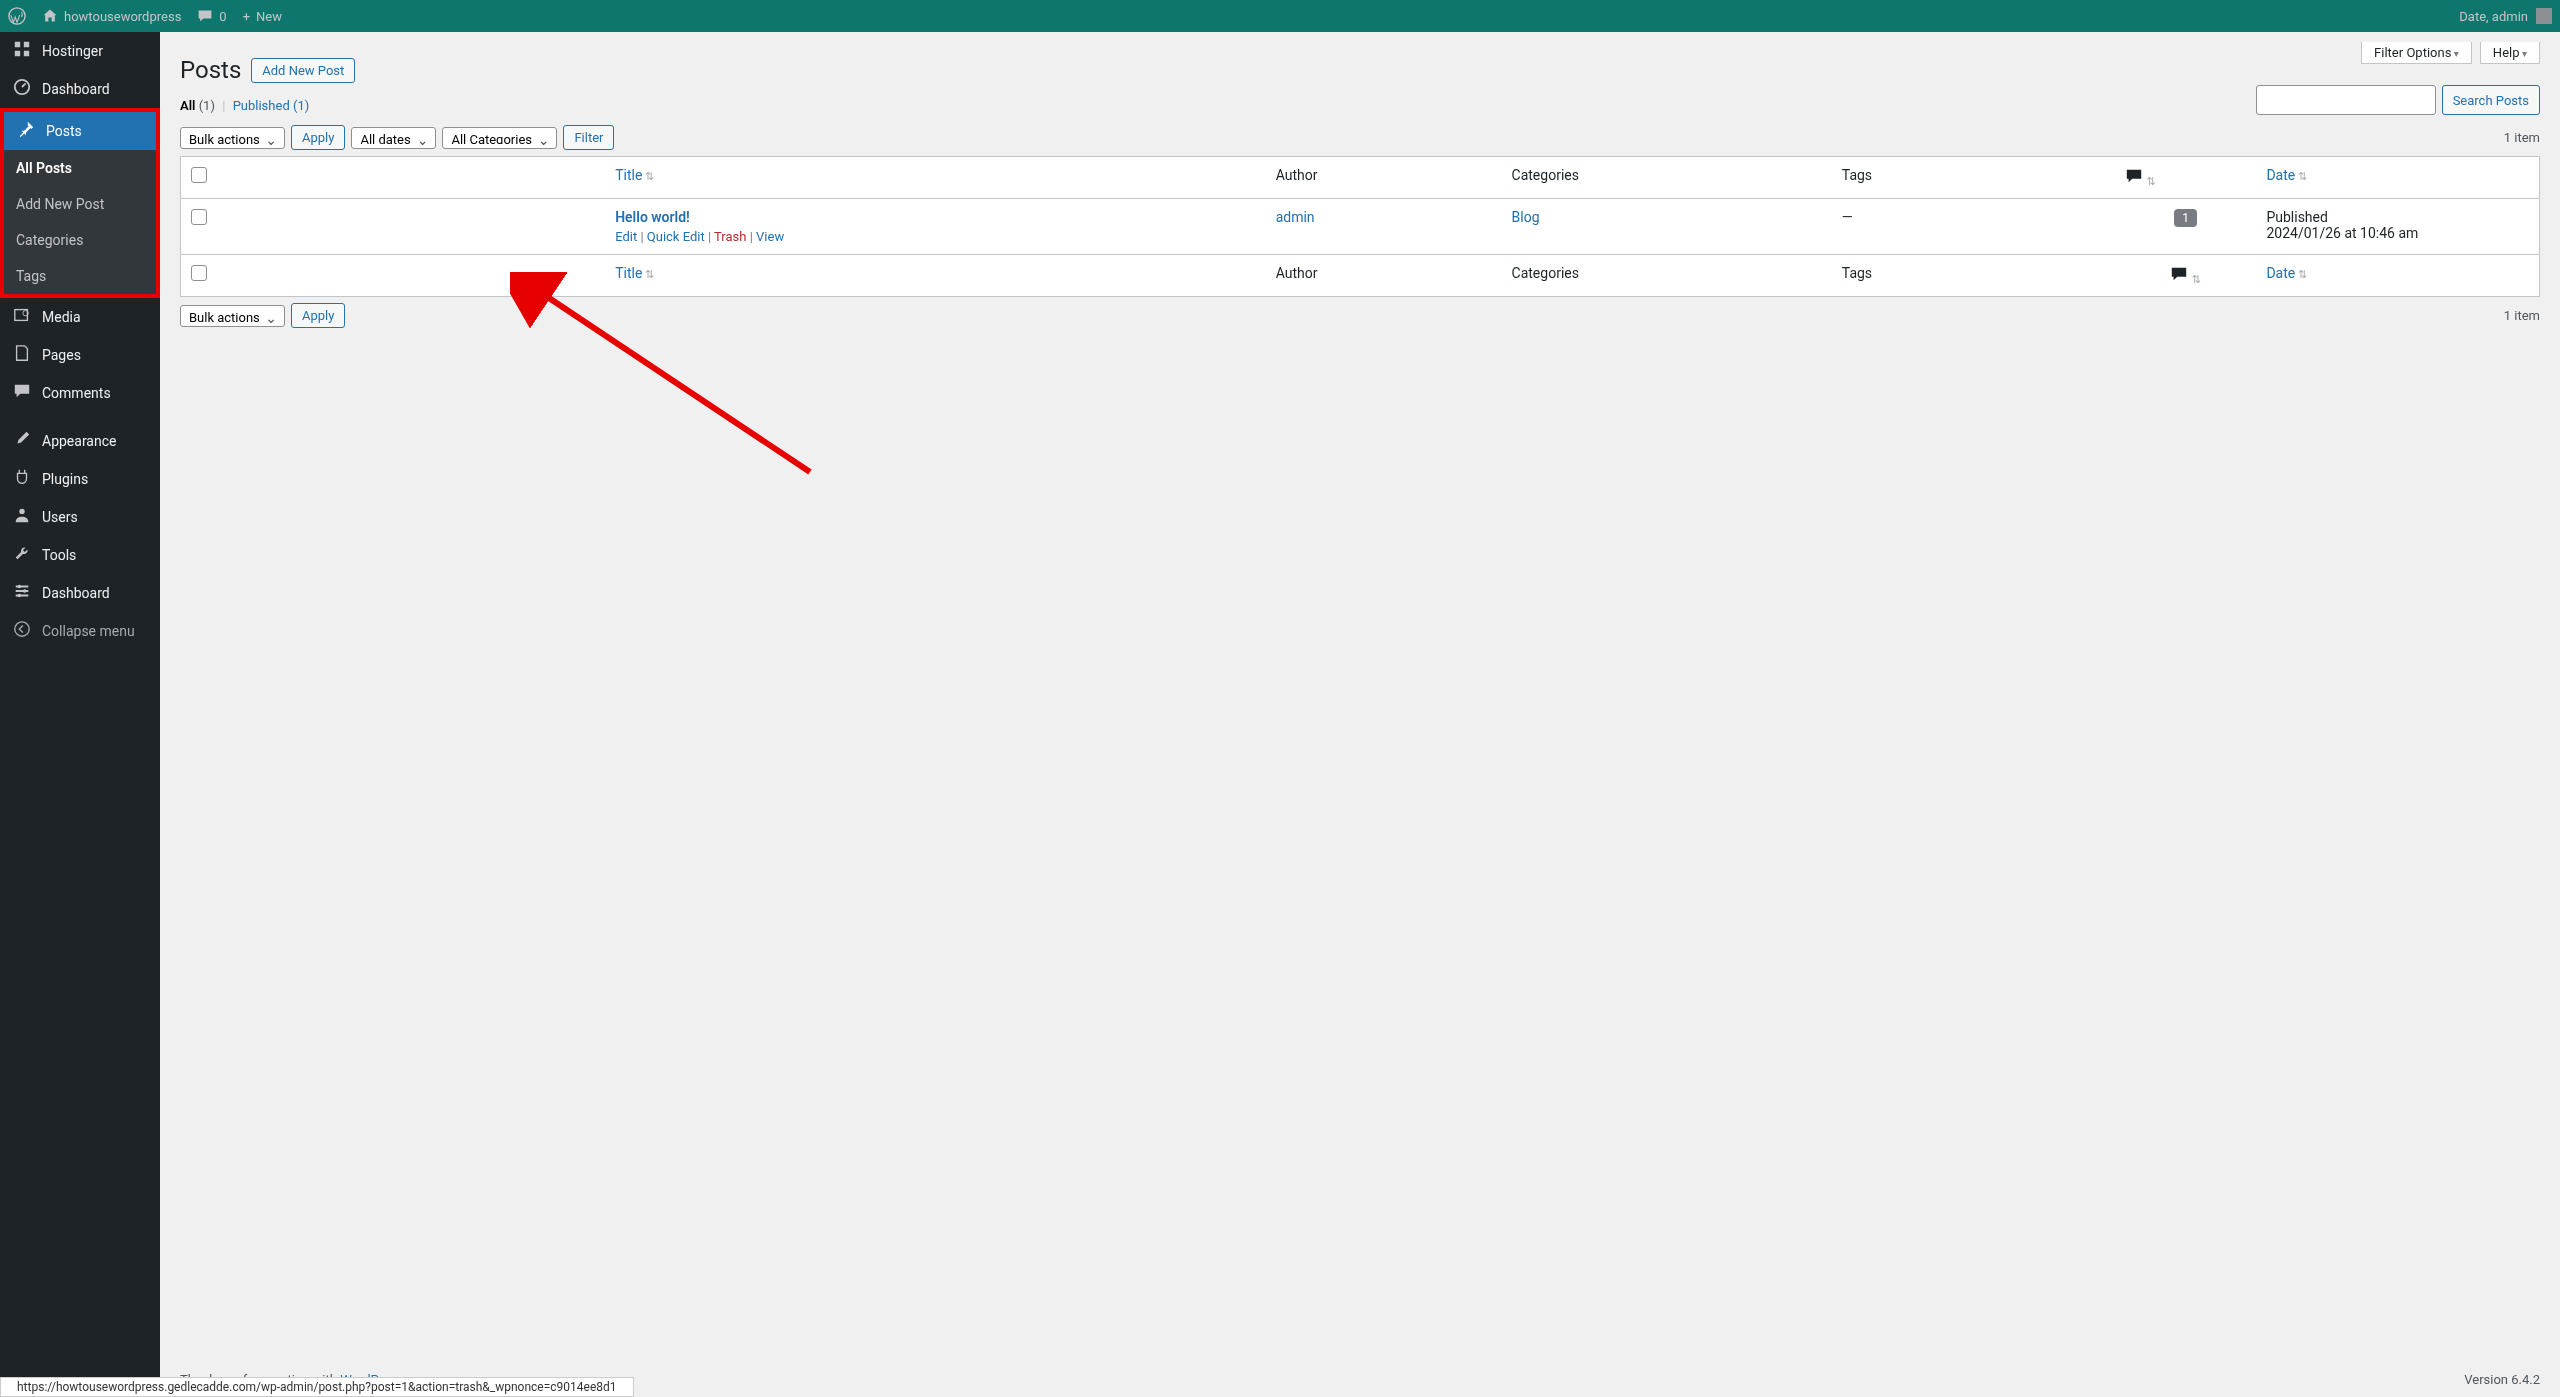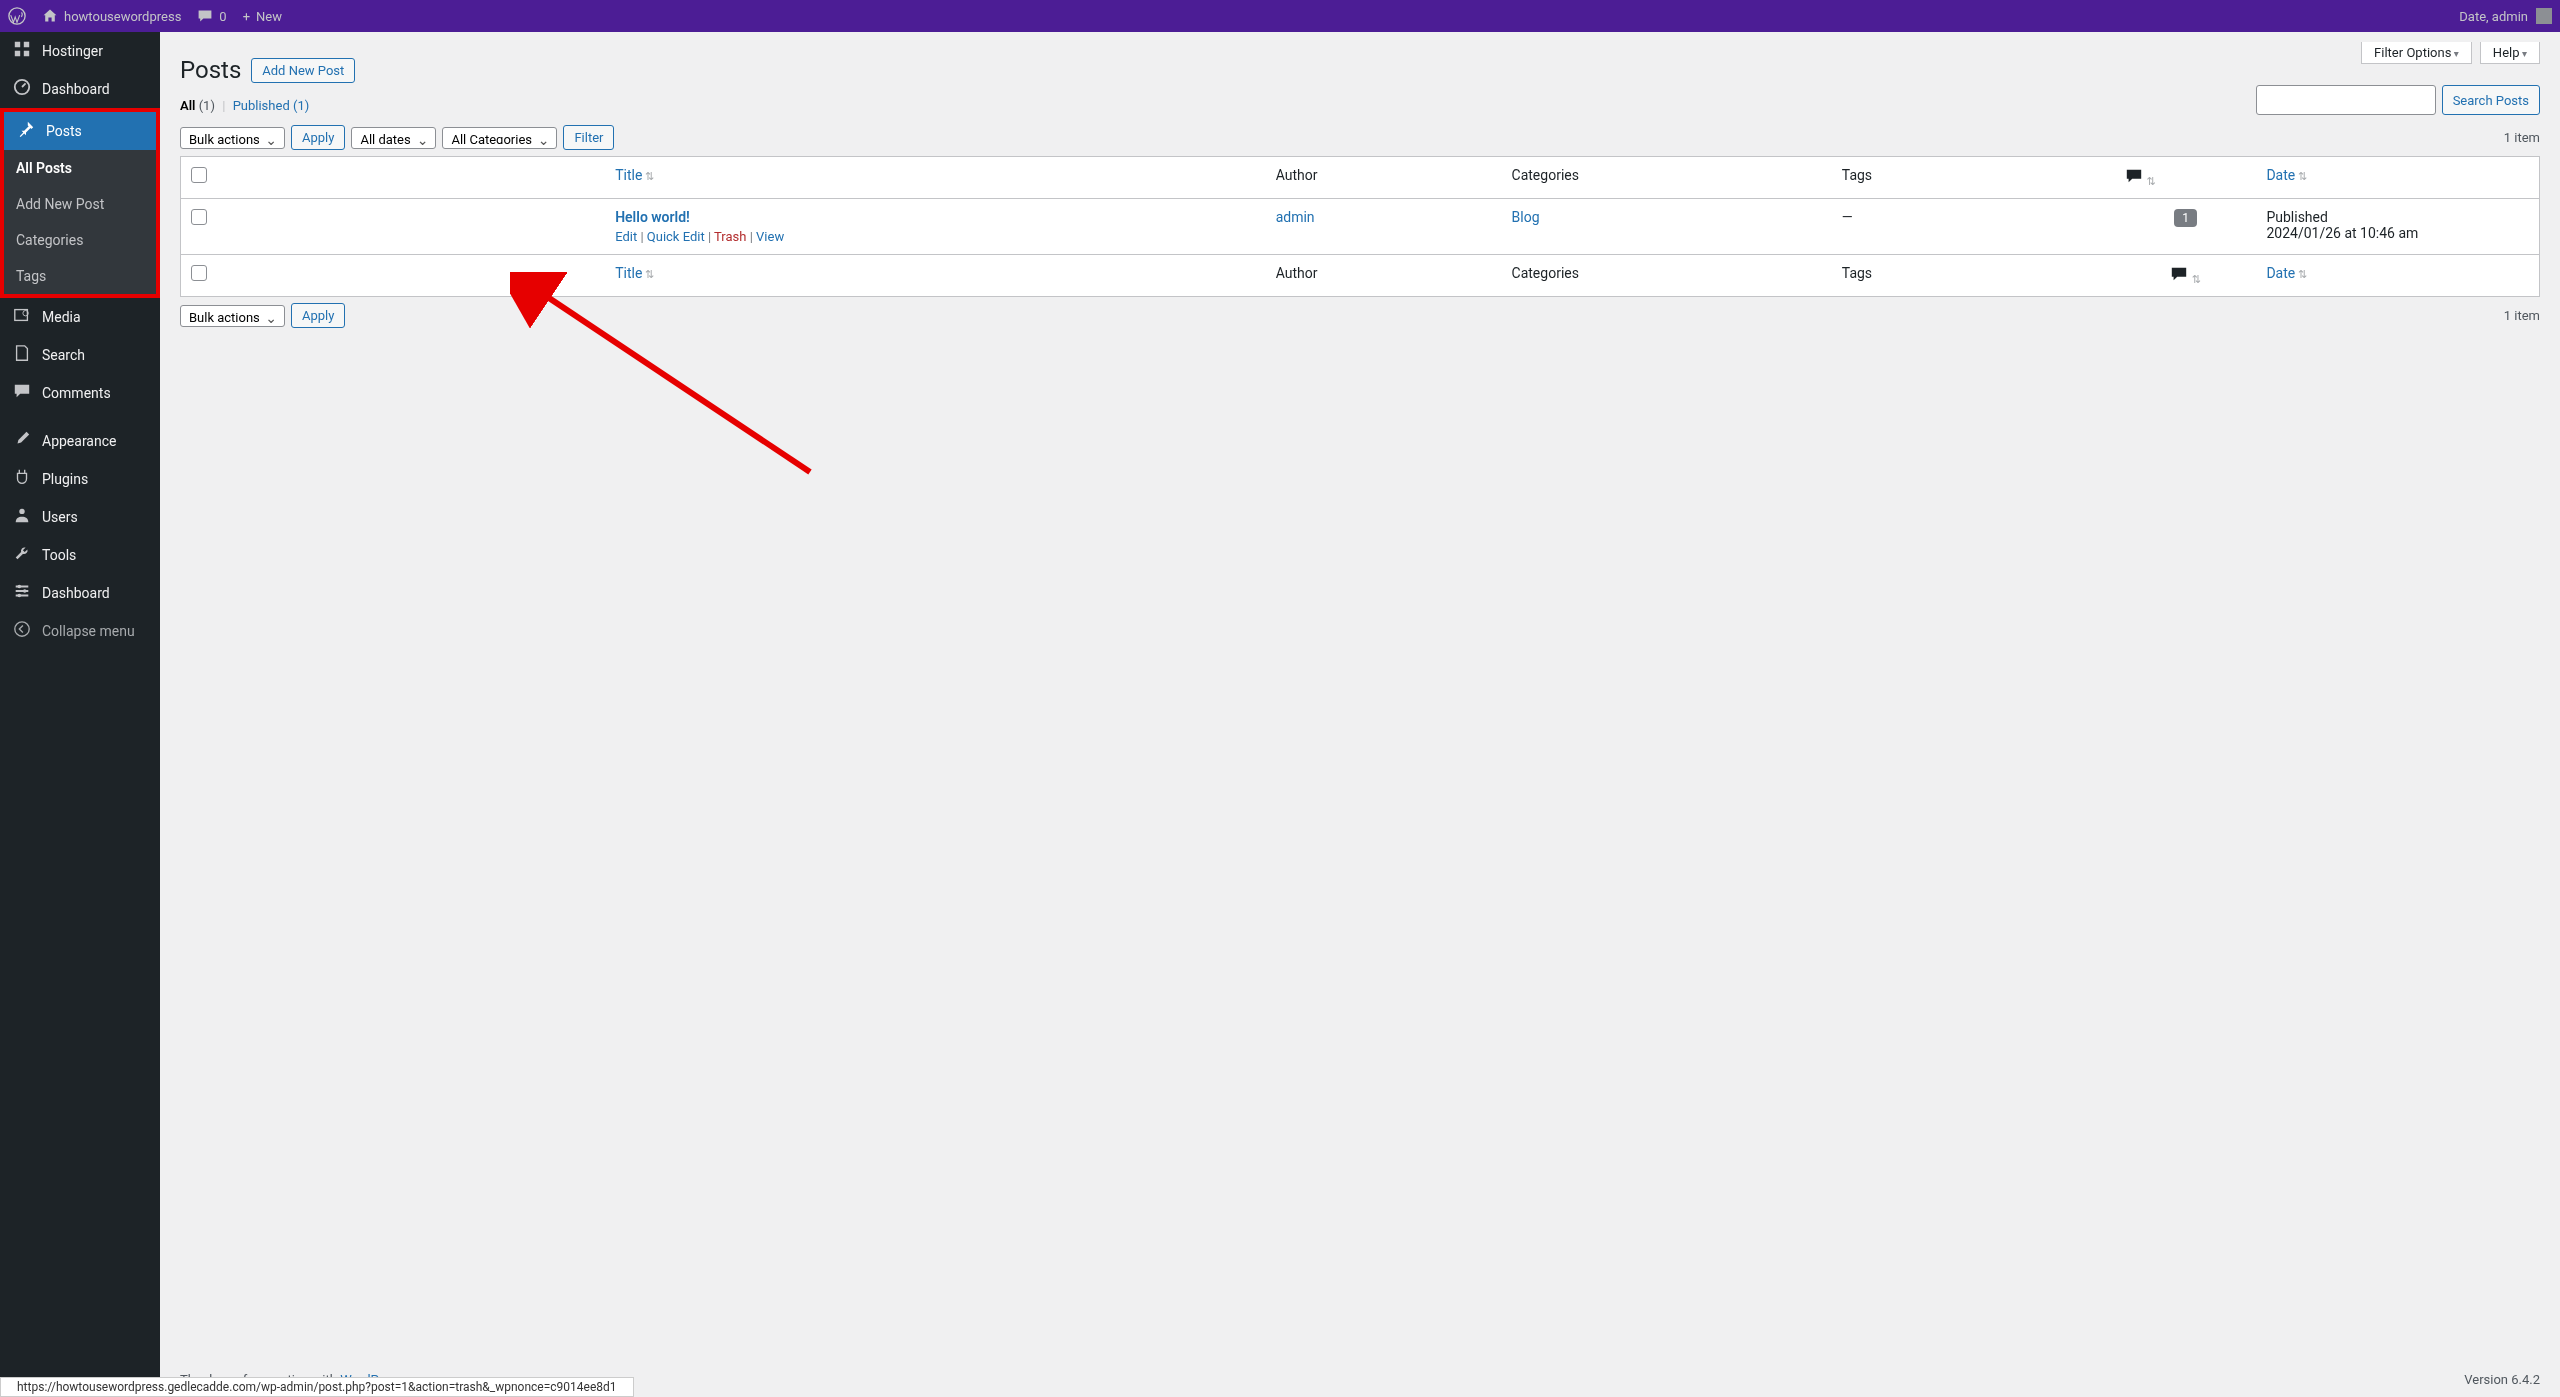--- a/index.html
+++ b/index.html
@@ -1,19 +1,19 @@
 <!DOCTYPE html>
 <html><head>
 <meta charset="utf-8">
 <style>
 * { margin: 0; padding: 0; box-sizing: border-box; font-family: -apple-system, BlinkMacSystemFont, "Segoe UI", Roboto, sans-serif; }
 body { background: #f0f0f1; color: #1d2327; font-size: 14px; }
 
 
-.admin-bar { background: #4c1d95; height: 32px; display: flex; align-items: center; justify-content: space-between; padding: 0 8px; color: #c3c4c7; font-size: 13px; }
+.admin-bar { background: #0f766e; height: 32px; display: flex; align-items: center; justify-content: space-between; padding: 0 8px; color: #c3c4c7; font-size: 13px; }
 .admin-bar-left { display: flex; align-items: center; gap: 16px; }
 .admin-bar-item { display: flex; align-items: center; gap: 6px; cursor: pointer; }
 .admin-bar-right { display: flex; align-items: center; gap: 8px; }
 .avatar-box { width: 16px; height: 16px; background: #8c8f94; }
 
 
 .layout { display: flex; min-height: calc(100vh - 32px); }
 
 
 .sidebar { width: 160px; background: #1d2327; color: #c3c4c7; display: flex; flex-direction: column; font-size: 14px; }
@@ -167,21 +167,21 @@
           </svg>
       </span>
       <span>Media</span>
     </div>
     <div class="menu-item">
       <span class="menu-icon">
         <svg width="18" height="18" viewBox="0 0 20 20" fill="#c3c4c7">
             <path d="M4 2h9l3 3v13H4z" fill="none" stroke="#c3c4c7" stroke-width="1.5"></path>
           </svg>
       </span>
-      <span>Search</span>
+      <span>Pages</span>
     </div>
     <div class="menu-item">
       <span class="menu-icon">
         <svg width="18" height="18" viewBox="0 0 20 20" fill="#c3c4c7">
             <path d="M2 3h16v10H8l-4 4v-4H2z"></path>
           </svg>
       </span>
       <span>Comments</span>
     </div>
     <div class="menu-sep"></div>

